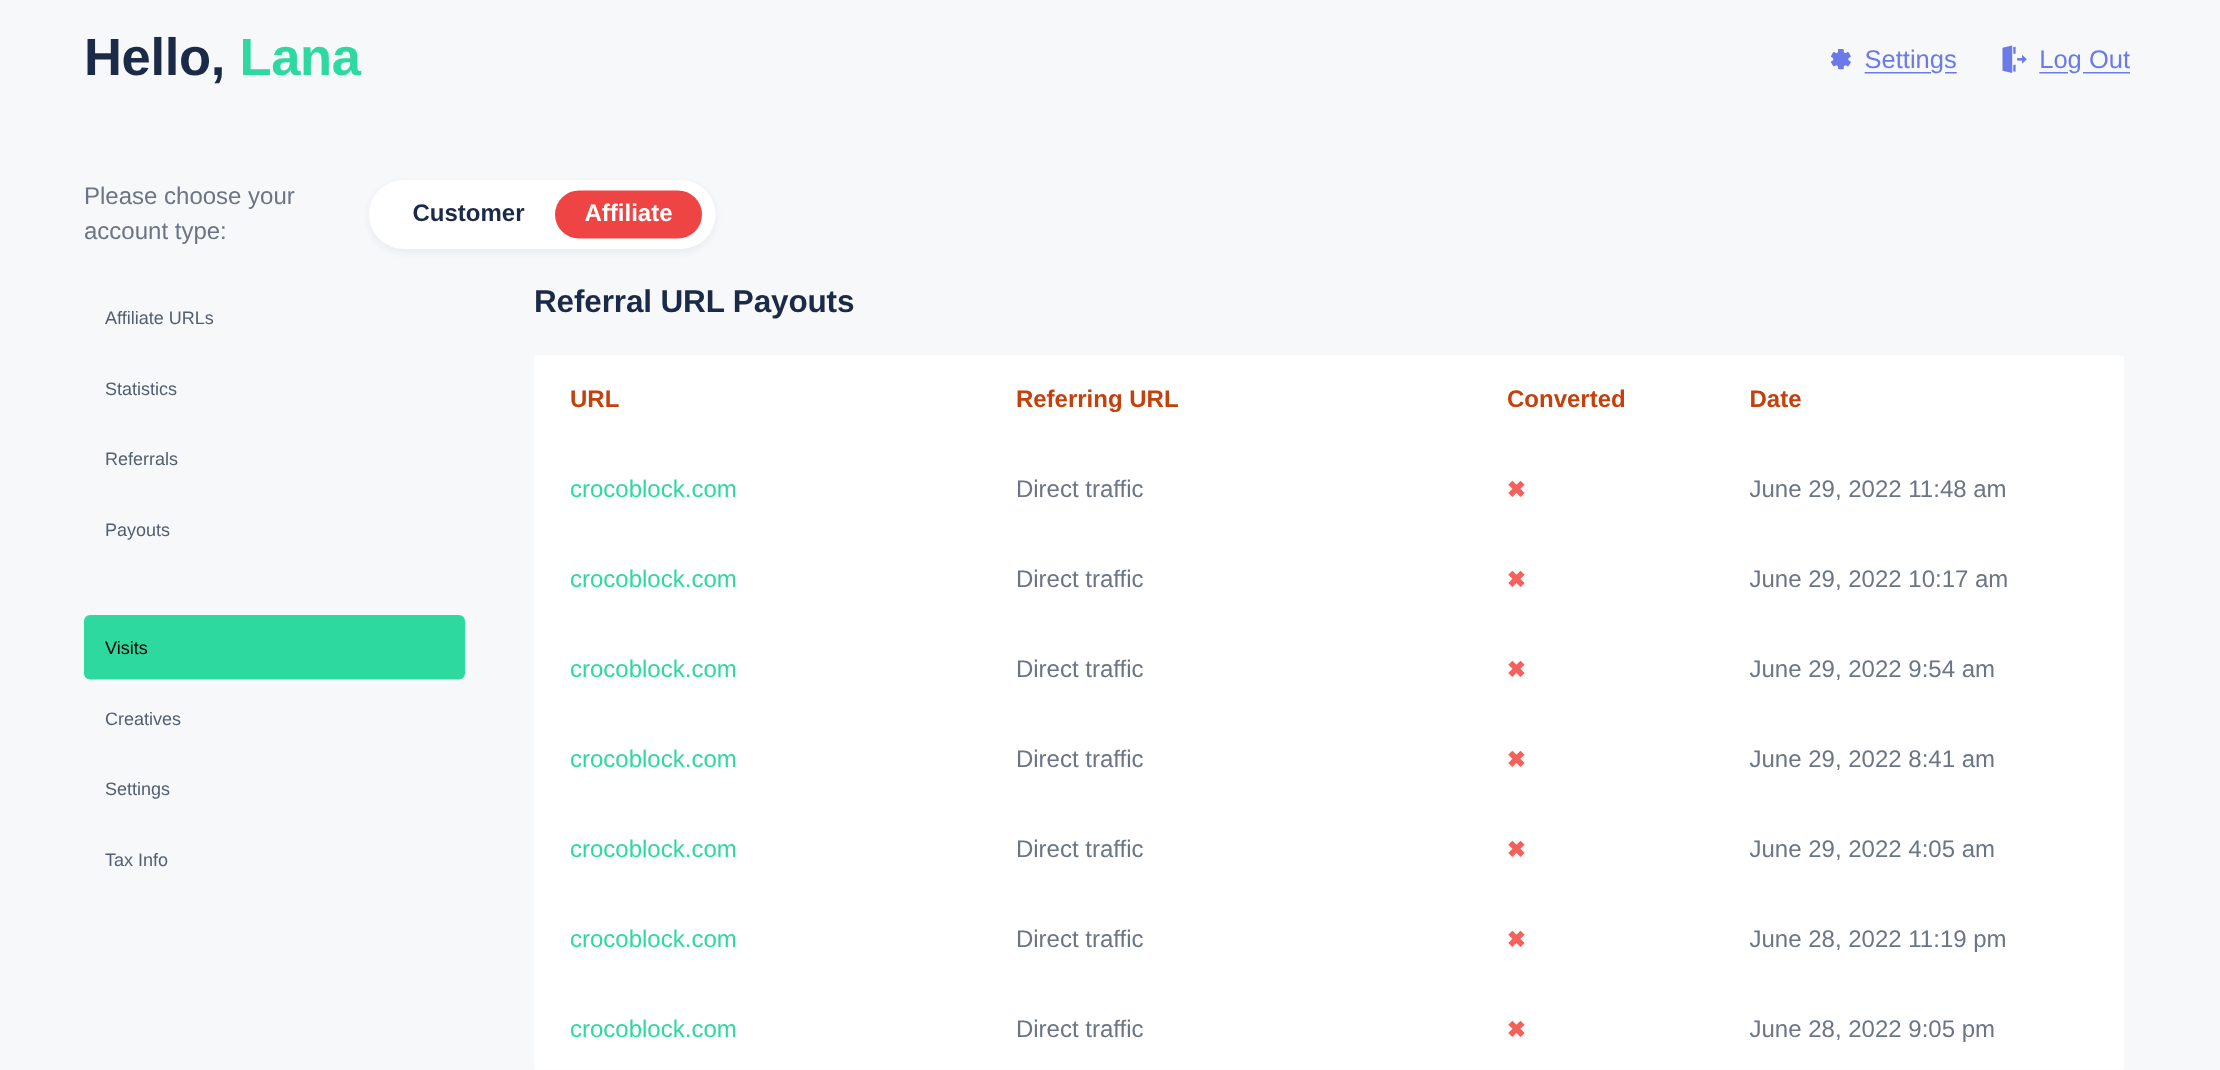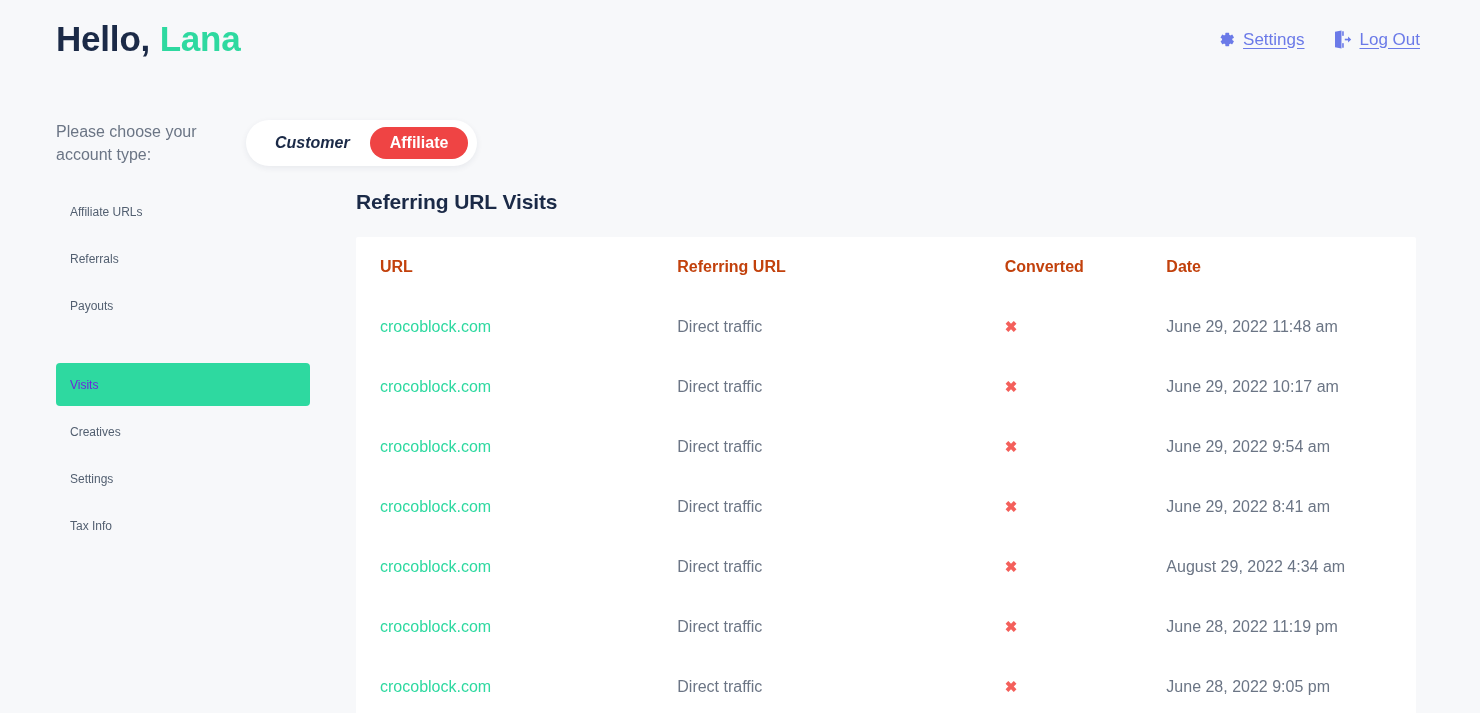--- a/index.html
+++ b/index.html
@@ -96,21 +96,21 @@
   }
   .switch-opt {
     font-size: 16px;
     font-weight: bold;
     border-radius: 30px;
     padding: 8px 20px;
     cursor: pointer;
     white-space: nowrap;
     line-height: 16px;
   }
-  .switch-opt.inactive { color: #1b2a47; font-style: italic; }
+  .switch-opt.inactive { color: #1b2a47; }
   .switch-opt.active {
     background: #ef4444;
     color: #ffffff;
   }
 
   
   .sidebar {
     position: absolute;
     left: 56px;
     top: 190px;
@@ -122,21 +122,21 @@
     align-items: center;
     padding-left: 14px;
     font-size: 12px;
     color: #525f70;
     border-radius: 4px;
     margin-bottom: 4px;
     cursor: pointer;
   }
   .nav-item.active {
     background: #2ed9a0;
-    color: #6d28d9;
+    color: #000000;
     margin-top: 36px;
   }
 
   
   .main {
     position: absolute;
     left: 356px;
     top: 190px;
     width: 1060px;
   }
@@ -235,30 +235,31 @@
   <div class="acct-row">
     <div class="acct-label">Please choose your account type:</div>
     <div class="switch">
       <div class="switch-opt inactive">Customer</div>
       <div class="switch-opt active">Affiliate</div>
     </div>
   </div>
 
   <nav class="sidebar">
     <div class="nav-item">Affiliate URLs</div>
+    <div class="nav-item">Statistics</div>
     <div class="nav-item">Referrals</div>
     <div class="nav-item">Payouts</div>
     <div class="nav-item active">Visits</div>
     <div class="nav-item">Creatives</div>
     <div class="nav-item">Settings</div>
     <div class="nav-item">Tax Info</div>
   </nav>
 
   <div class="main">
-    <div class="panel-title">Referring URL Visits</div>
+    <div class="panel-title">Referral URL Payouts</div>
 
     <div class="card">
       <table class="visits">
         <thead>
           <tr>
             <th class="c-url" style="padding-left:24px">URL</th>
             <th class="c-ref">Referring URL</th>
             <th class="c-conv">Converted</th>
             <th class="c-date">Date</th>
           </tr>
@@ -290,21 +291,21 @@
             <td class="c-url"><a>crocoblock.com</a></td>
             <td class="c-ref">Direct traffic</td>
             <td class="c-conv"><span class="xmark">✖</span></td>
             <td class="c-date">June 29, 2022 8:41 am</td>
           </tr>
 
           <tr>
             <td class="c-url"><a>crocoblock.com</a></td>
             <td class="c-ref">Direct traffic</td>
             <td class="c-conv"><span class="xmark">✖</span></td>
-            <td class="c-date">August 29, 2022 4:34 am</td>
+            <td class="c-date">June 29, 2022 4:05 am</td>
           </tr>
 
           <tr>
             <td class="c-url"><a>crocoblock.com</a></td>
             <td class="c-ref">Direct traffic</td>
             <td class="c-conv"><span class="xmark">✖</span></td>
             <td class="c-date">June 28, 2022 11:19 pm</td>
           </tr>
 
           <tr>

